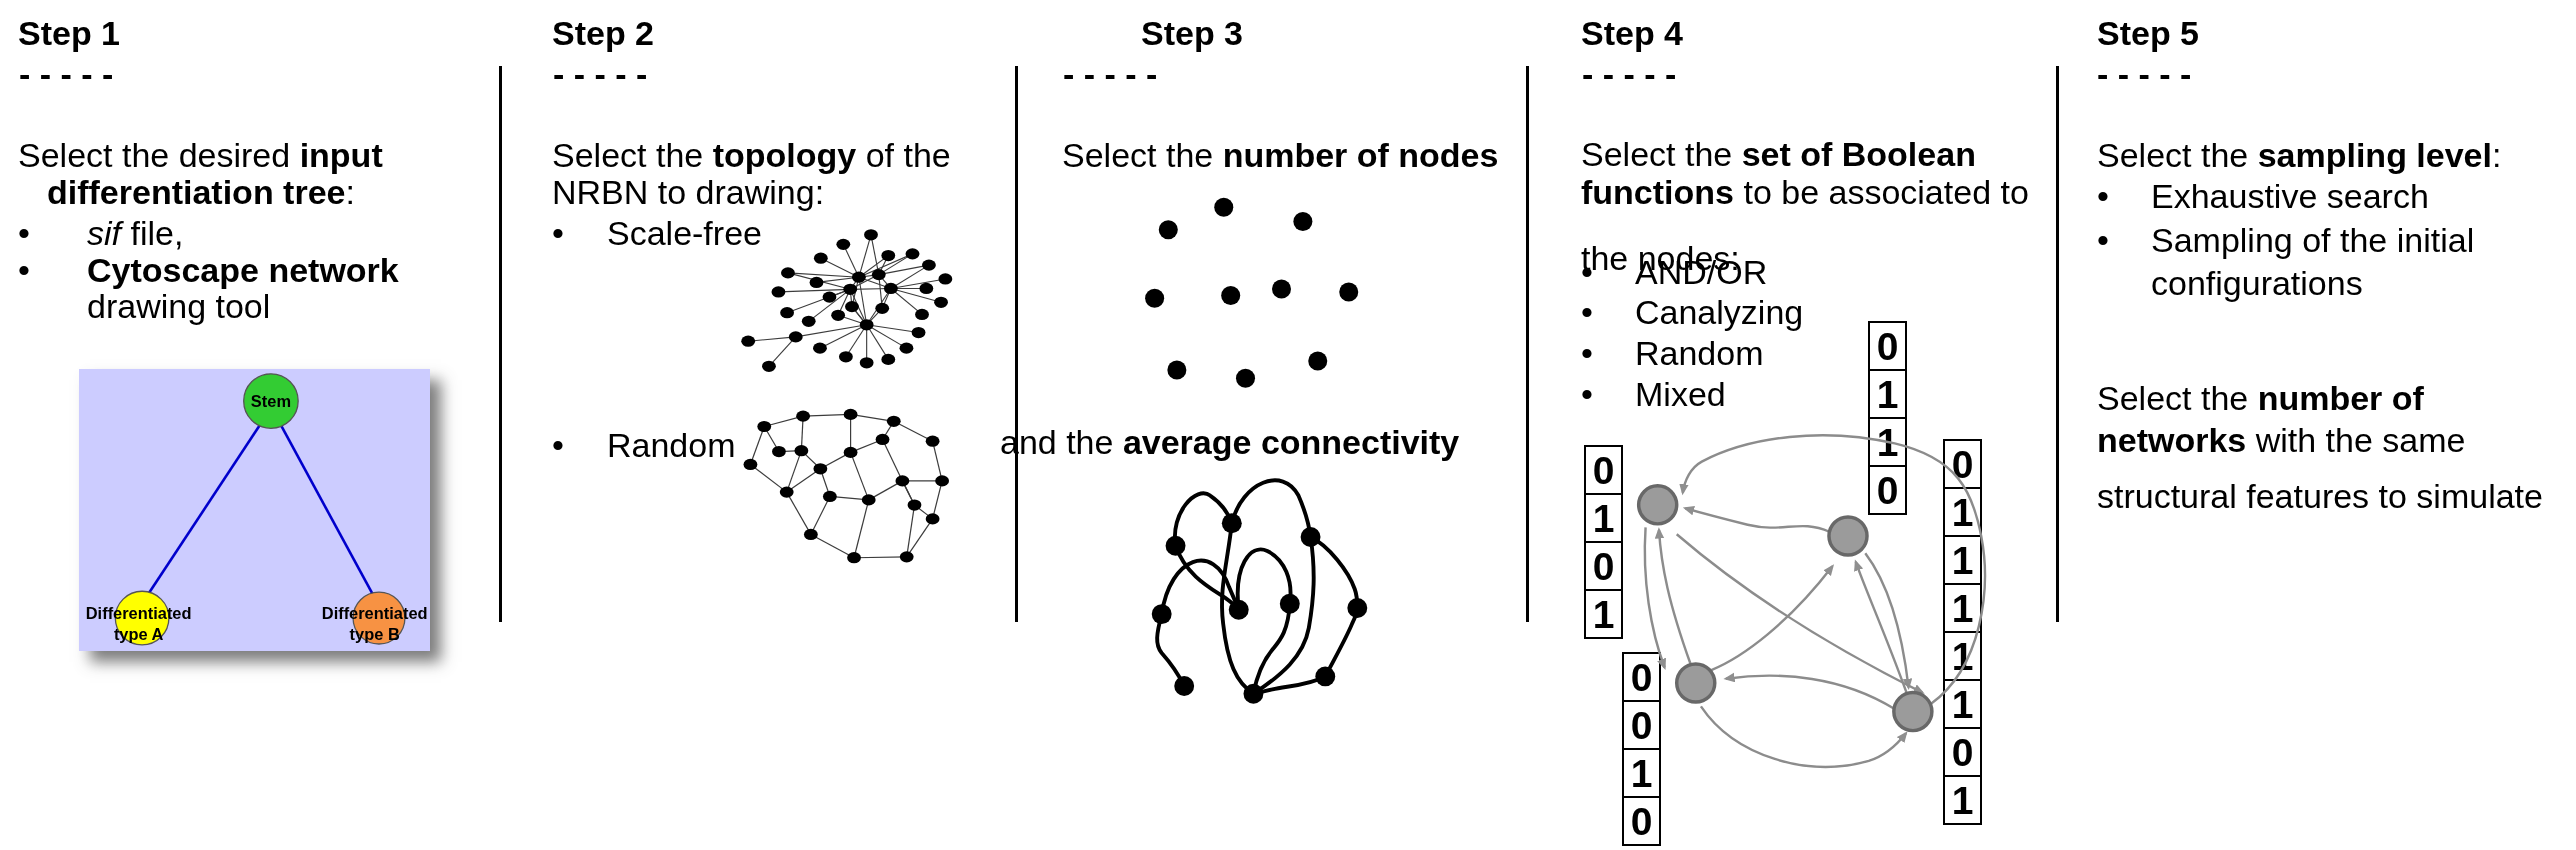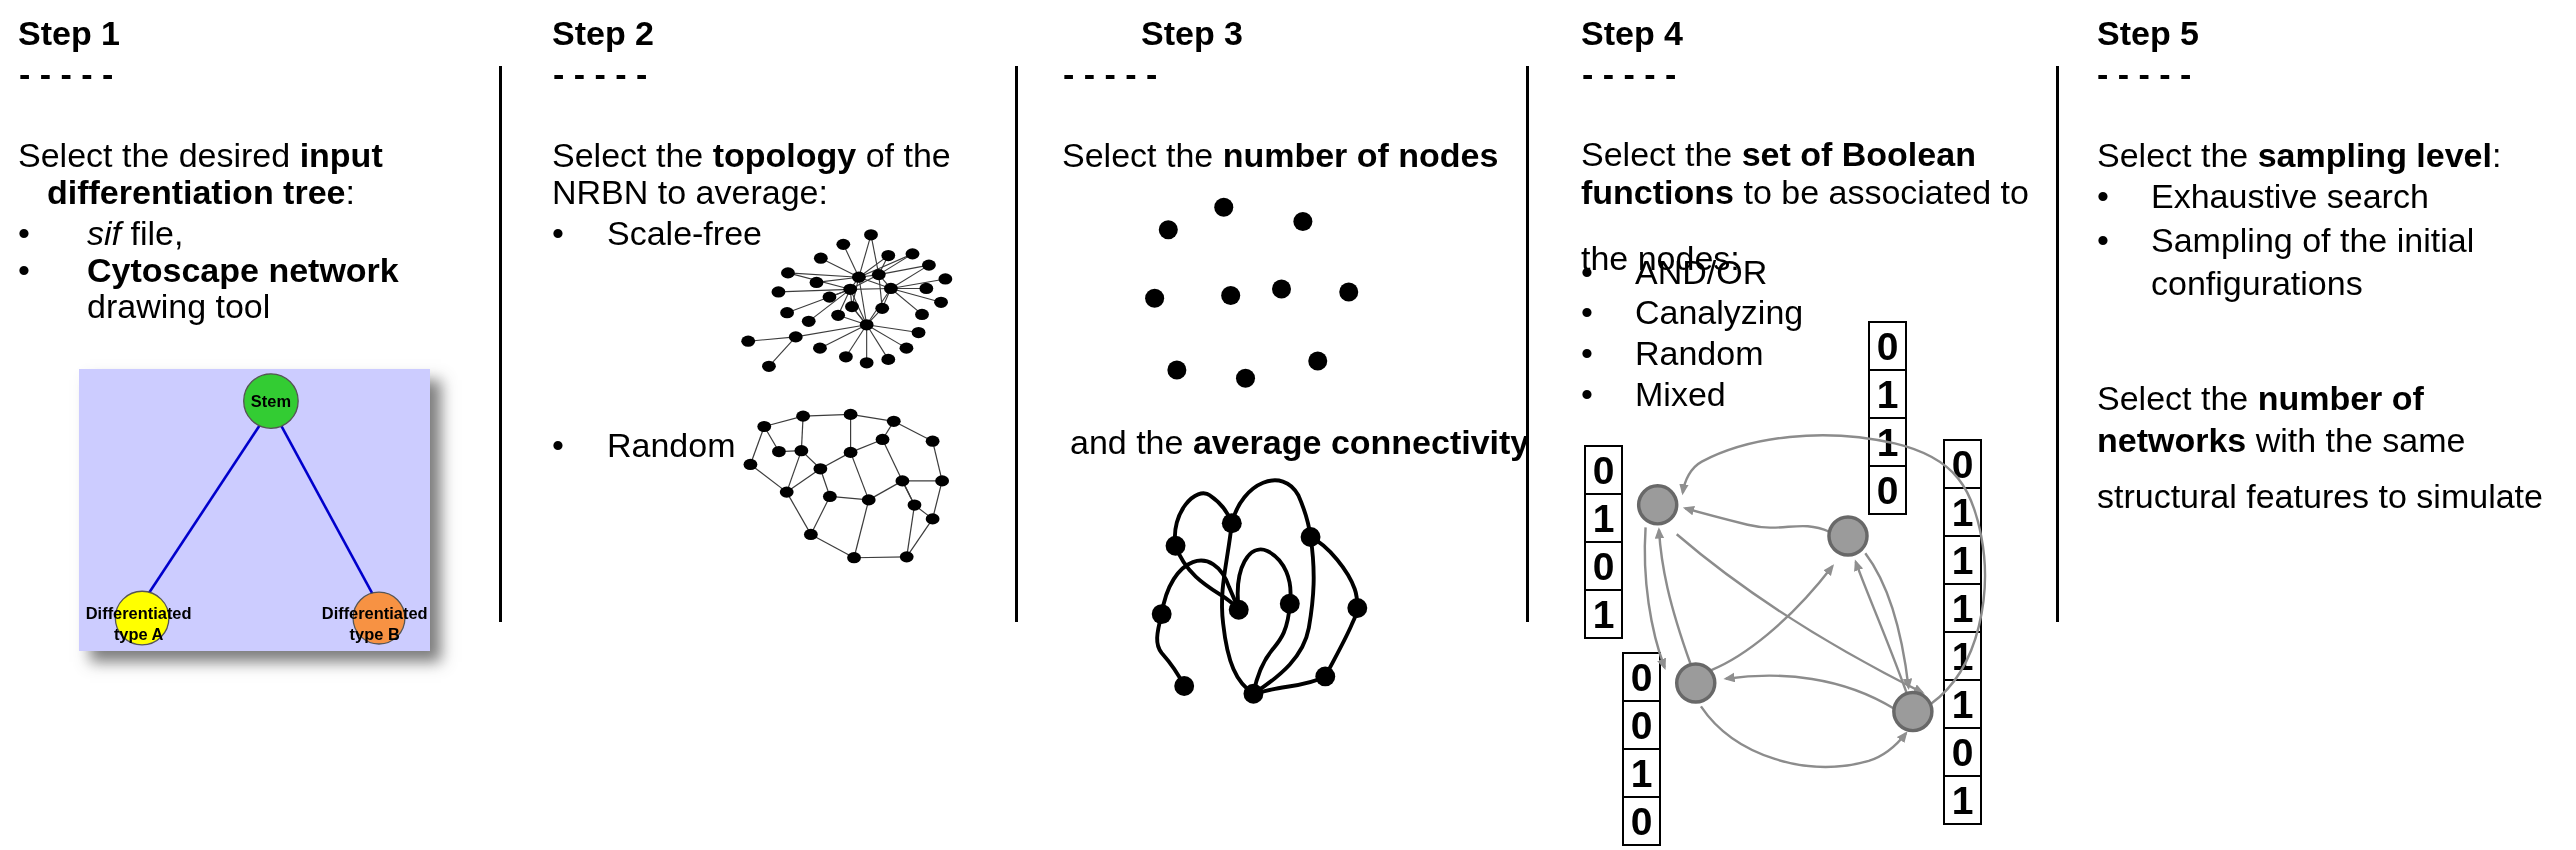--- a/index.html
+++ b/index.html
@@ -41,21 +41,21 @@
   <text x="222" y="44" font-size="19" font-weight="bold" text-anchor="middle" fill="#000">Stem</text>
   <text x="69" y="289" font-size="19" font-weight="bold" text-anchor="middle" fill="#000">Differentiated</text>
   <text x="69" y="313" font-size="19" font-weight="bold" text-anchor="middle" fill="#000">type A</text>
   <text x="342" y="289" font-size="19" font-weight="bold" text-anchor="middle" fill="#000">Differentiated</text>
   <text x="342" y="313" font-size="19" font-weight="bold" text-anchor="middle" fill="#000">type B</text>
 </svg>
 
 <div class="t h" style="left:552px;top:13px;">Step 2</div>
 <div class="dash" style="left:553px;top:54px;">- - - - -</div>
 <div class="t" style="left:552px;top:135px;">Select the <b>topology</b> of the</div>
-<div class="t" style="left:552px;top:172px;">NRBN to average:</div>
+<div class="t" style="left:552px;top:172px;">NRBN to drawing:</div>
 <div class="t" style="left:552px;top:213px;">•</div>
 <div class="t" style="left:607px;top:213px;">Scale-free</div>
 <div class="t" style="left:552px;top:425px;">•</div>
 <div class="t" style="left:607px;top:425px;">Random</div>
 
 <svg id="sf" style="left:736px;top:221px;" width="225" height="160" viewBox="0 0 260 185">
 <g stroke="#3c3c3c" stroke-width="1.3">
 <line x1="142" y1="65" x2="156" y2="16"></line>
       <line x1="142" y1="65" x2="124" y2="27"></line>
 <line x1="142" y1="65" x2="98" y2="43"></line>
@@ -200,21 +200,21 @@
       <ellipse cx="223" cy="140" rx="8" ry="6.5"></ellipse>
 <ellipse cx="82" cy="158" rx="8" ry="6.5"></ellipse>
       <ellipse cx="132" cy="185" rx="8" ry="6.5"></ellipse>
 <ellipse cx="193" cy="184" rx="8" ry="6.5"></ellipse>
 </g>
 </svg>
 
 <div class="t h" style="left:1100px;top:13px;margin-left:41px;">Step 3</div>
 <div class="dash" style="left:1063px;top:54px;">- - - - -</div>
 <div class="t" style="left:1062px;top:135px;">Select the <b>number of nodes</b></div>
-<div class="t" style="left:1070px;top:422px;">and the <b>average connectivity</b></div>
+<div class="t" style="left:1000px;top:422px;">and the <b>average connectivity</b></div>
 
 <svg id="dots" style="left:1142px;top:190px;" width="225" height="208" viewBox="0 0 260 240">
   <circle cx="94.5" cy="19.7" r="11" fill="#000"></circle>
   <circle cx="30.4" cy="45.7" r="11" fill="#000"></circle>
   <circle cx="185.9" cy="36.2" r="11" fill="#000"></circle>
   <circle cx="14.6" cy="125" r="11" fill="#000"></circle>
   <circle cx="102.5" cy="121.8" r="11" fill="#000"></circle>
   <circle cx="161.2" cy="114.2" r="11" fill="#000"></circle>
   <circle cx="238.9" cy="117.7" r="11" fill="#000"></circle>
   <circle cx="40.3" cy="207.8" r="11" fill="#000"></circle>

